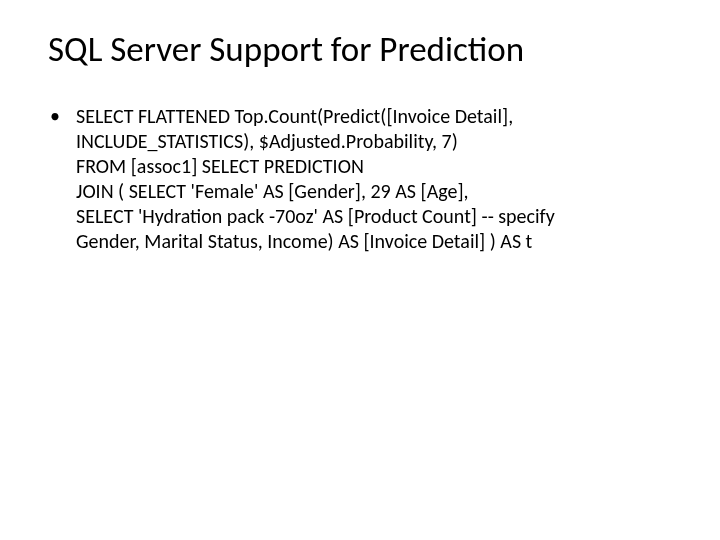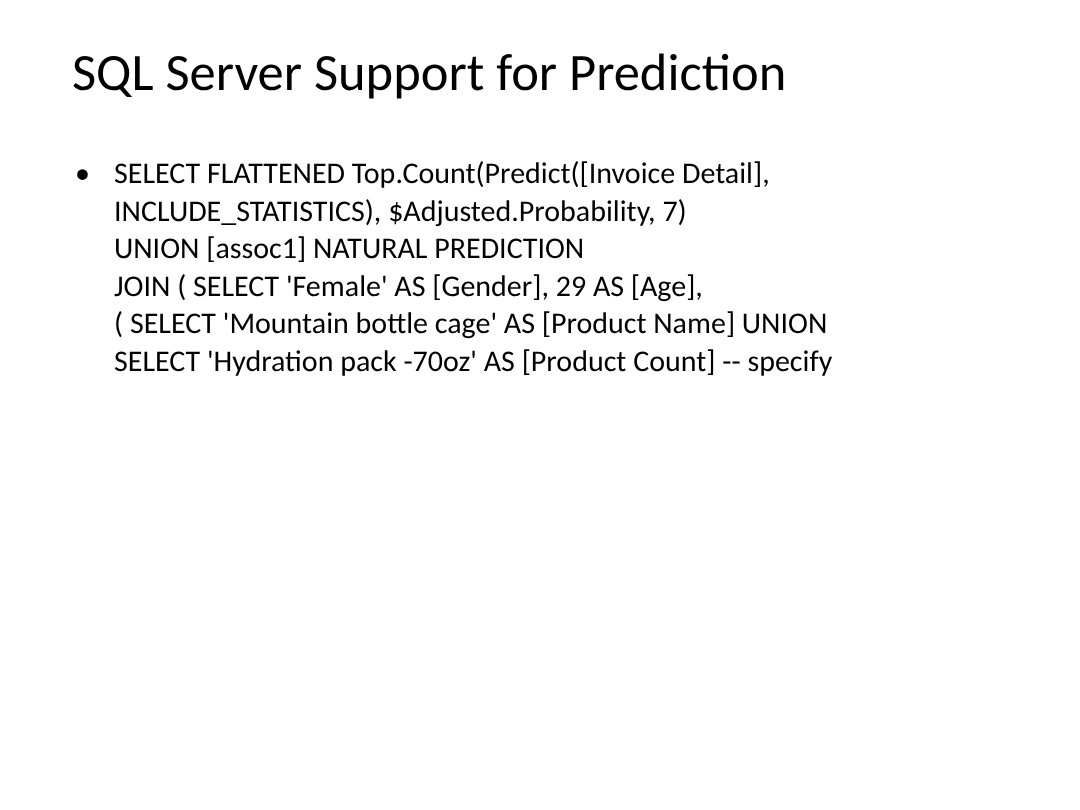--- a/index.html
+++ b/index.html
@@ -58,21 +58,21 @@
 <body>
 
 <div class="slide">
   <h1 class="title">SQL Server Support for Prediction</h1>
   <div class="body">
     <ul class="bullets">
       <li>
         <span class="code-block">
           <span class="code-line">SELECT FLATTENED Top.Count(Predict([Invoice Detail],</span>
           <span class="code-line">INCLUDE_STATISTICS), $Adjusted.Probability, 7)</span>
-          <span class="code-line">UNION [assoc1] NATURAL PREDICTION</span>
+          <span class="code-line">FROM [assoc1] SELECT PREDICTION</span>
           <span class="code-line">JOIN ( SELECT 'Female' AS [Gender], 29 AS [Age],</span>
-          <span class="code-line">( SELECT 'Mountain bottle cage' AS [Product Name] UNION</span>
           <span class="code-line">SELECT 'Hydration pack -70oz' AS [Product Count] -- specify</span>
+          <span class="code-line">Gender, Marital Status, Income) AS [Invoice Detail] ) AS t</span>
         </span>
       </li>
     </ul>
   </div>
 </div>
 
 </body></html>

